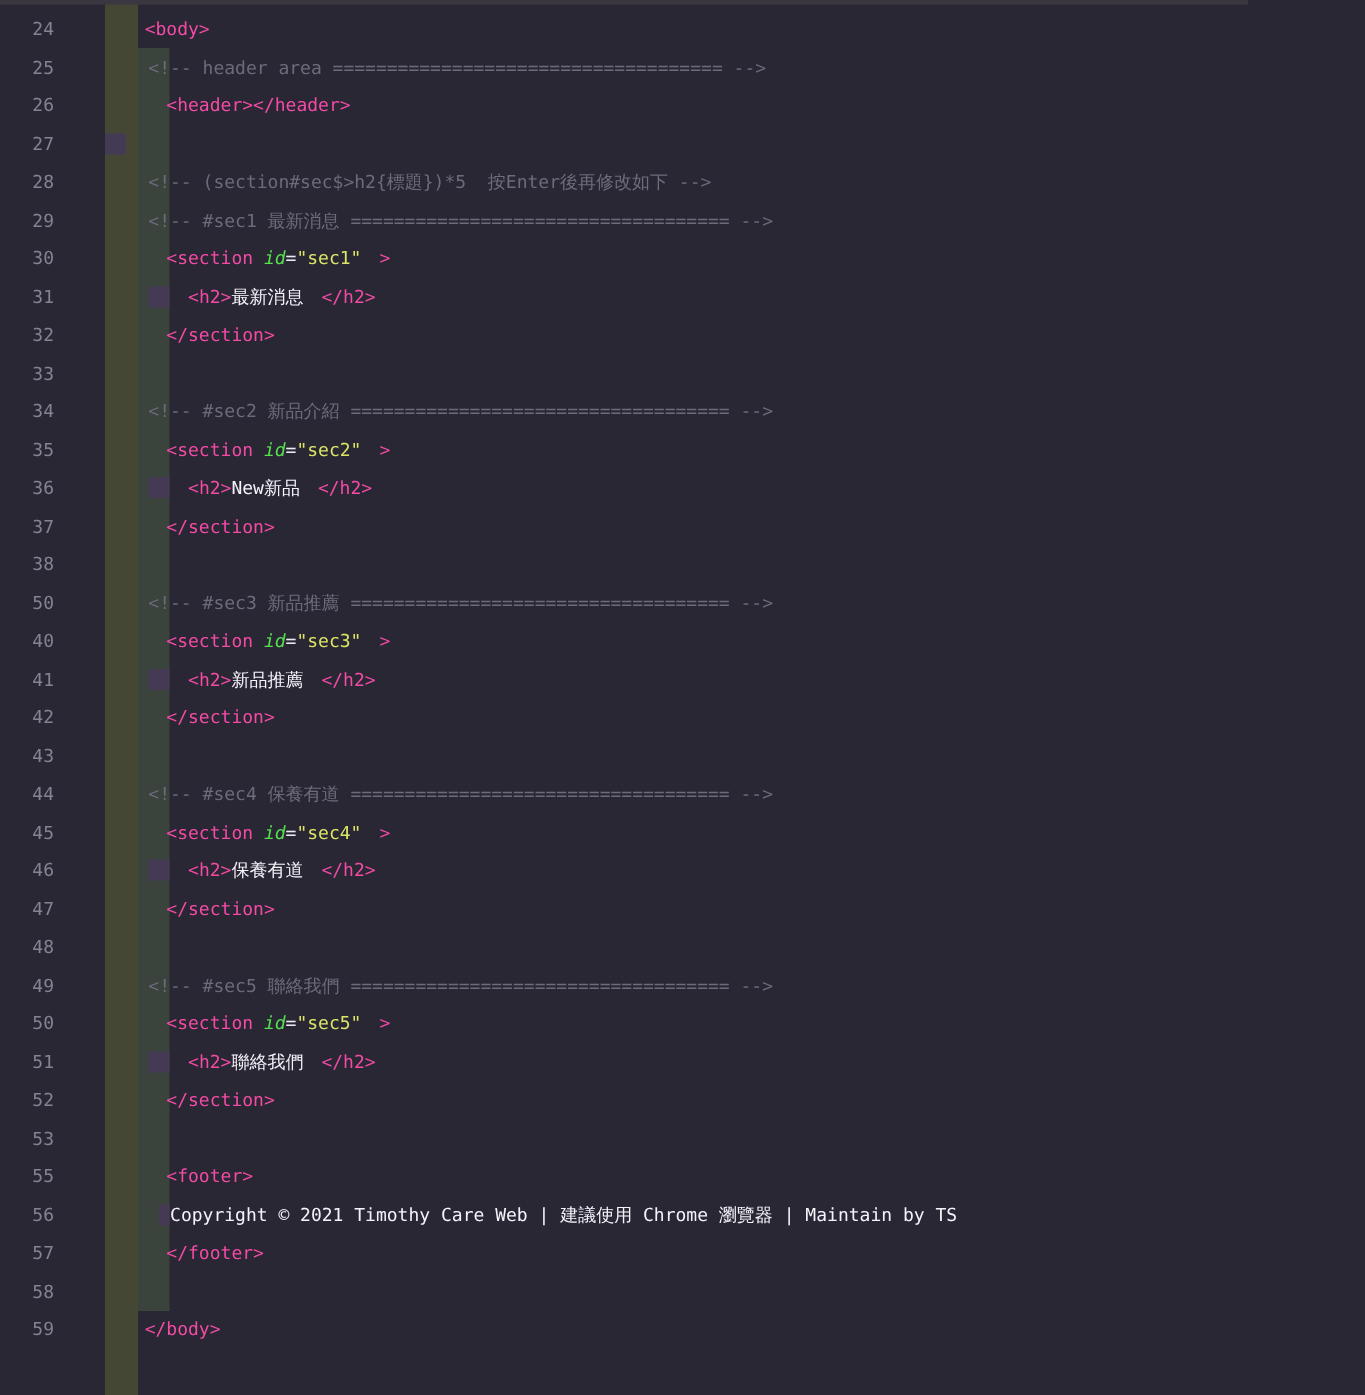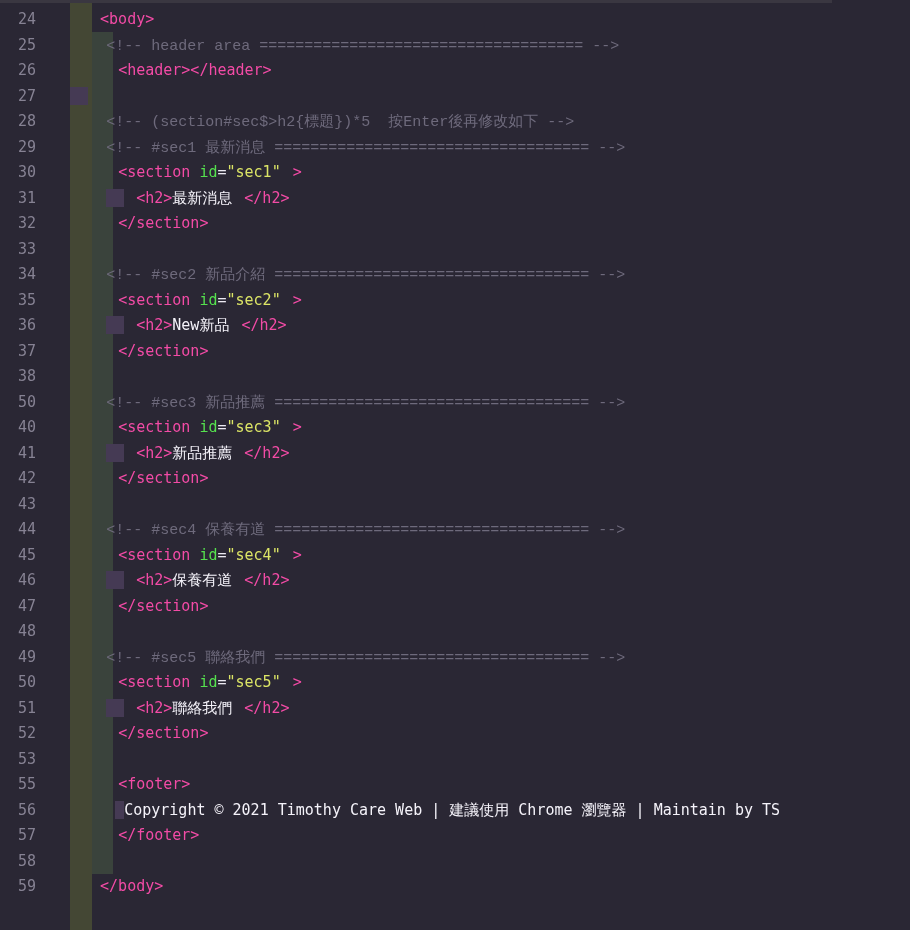--- a/index.html
+++ b/index.html
@@ -3,39 +3,39 @@
 <meta charset="utf-8">
 <style>
   html,body{margin:0;padding:0;}
   body{
     width:910px;height:930px;overflow:hidden;
     background:var(--bg,#2a2734);
     font-family:"DejaVu Sans Mono","Liberation Mono",monospace;
   }
   .editor{
     position:relative;width:832px;height:930px;overflow:hidden;
-    font-size:15px;line-height:25.5px;
+    font-size:12px;line-height:25.5px;
   }
   .top-border{
     position:absolute;left:0;top:0;width:910px;height:3px;
     background:var(--topline,#3a3741);z-index:3;
   }
   .stripe{position:absolute;z-index:0;}
   .stripe-a{left:70px;top:0;width:22px;height:930px;background:var(--ind1,#444734);}
   .stripe-b{left:92px;top:32px;width:21px;height:842px;background:var(--ind2,#3a433c);}
   .lines{position:absolute;left:0;top:7px;z-index:1;width:910px;}
   .line{display:flex;height:25.5px;white-space:pre;}
   .num{
     flex:none;width:36px;text-align:right;
     color:var(--num,#868293);user-select:none;
   }
   .code{padding-left:34px;white-space:pre;}
-  .tk-c{color:var(--comment,#6e6a7c);font-family:Liberation Mono, monospace;}
+  .tk-c{color:var(--comment,#6e6a7c);}
   .tk-t{color:var(--tag,#f34ba6);margin-left:12px;}
-  .tk-a{color:var(--attr,#55e14e);}
+  .tk-a{color:var(--attr,#55e14e);font-style:italic;}
   .tk-o{color:var(--op,#eceaf2);}
   .tk-s{color:var(--str,#dce566);}
   .tk-x{color:var(--txt,#f5f3fa);}
   .tk-b{background:var(--hl,#453a54);}
 </style>
 </head>
 <body>
 
 <div class="editor">
   <div class="top-border"></div>

